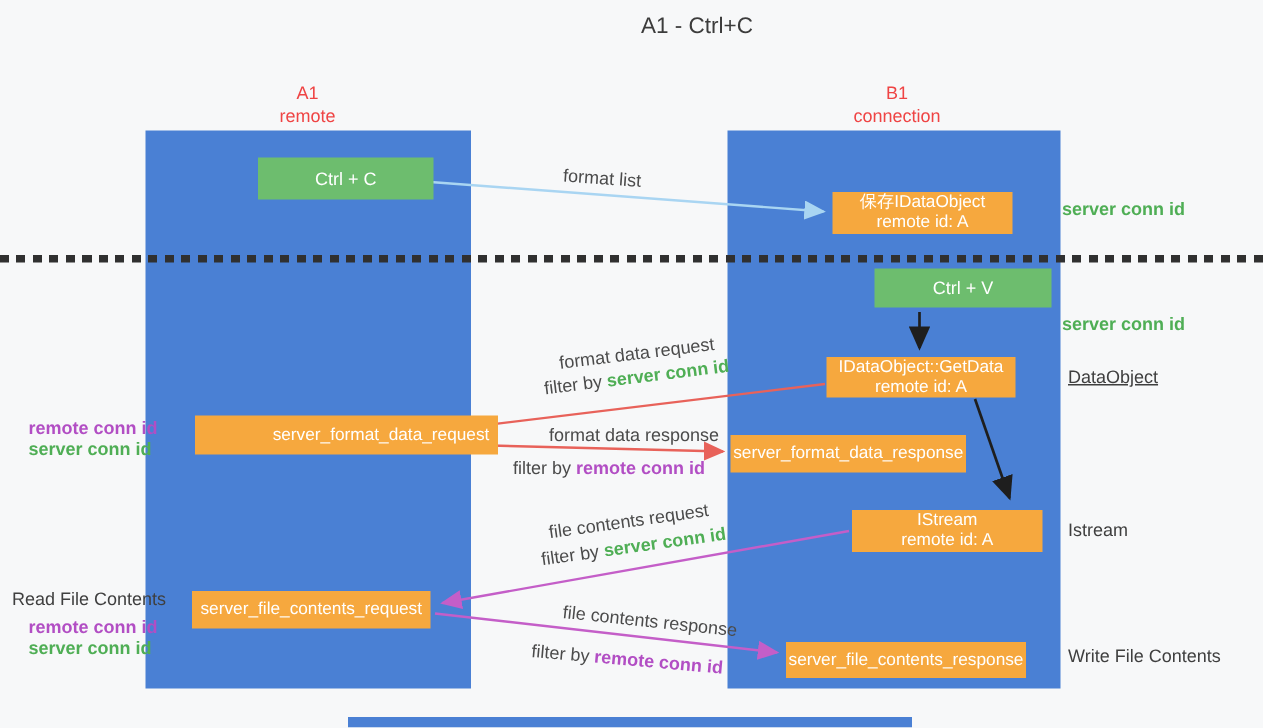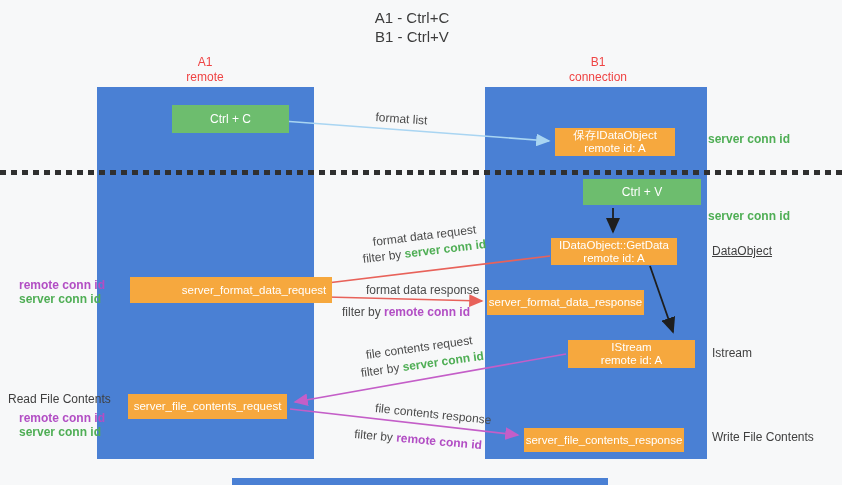--- a/index.html
+++ b/index.html
@@ -1,18 +1,18 @@
 <!DOCTYPE html>
 <html><head>
 <meta charset="utf-8">
 <style>
   html,body{margin:0;padding:0;}
   body{font-family:"Liberation Sans",sans-serif;background:#f7f8f9;}
   .canvas{position:relative;width:842px;height:485px;background:#f7f8f9;overflow:hidden;}
-  .title{position:absolute;left:322px;top:8px;width:180px;text-align:center;
+  .title{position:absolute;left:322px;top:8px;width:180px;text-align:right;
          font-size:15px;line-height:19px;color:#3c3c3c;z-index:4;}
   .col-header{position:absolute;top:55px;text-align:center;font-size:12px;line-height:15px;color:#ef4444;z-index:4;}
   .lifeline{position:absolute;top:87px;height:372px;background:#4a80d4;z-index:0;}
   .divider{position:absolute;left:0;top:170px;width:842px;height:5px;z-index:1;
            background:repeating-linear-gradient(90deg,#303030 0 6px,transparent 6px 11px);}
   .arrows{position:absolute;left:0;top:0;width:842px;height:485px;z-index:2;}
   .node{position:absolute;z-index:3;color:#ffffff;display:flex;flex-direction:column;
         align-items:center;justify-content:center;text-align:center;white-space:nowrap;}
   .node.green{background:#6dbd6e;font-size:12px;}
   .node.orange{background:#f6a83e;font-size:11.5px;line-height:13px;}
@@ -24,21 +24,20 @@
   .pair{line-height:14px;font-weight:bold;}
   .bottom-bar{position:absolute;left:232px;top:478px;width:376px;height:7px;background:#4a80d4;z-index:0;}
 </style>
 </head>
 <body>
 
 <div class="canvas">
 
   <div class="title">
     <div>A1 - Ctrl+C</div>
-    <div>B1 - Ctrl+V</div>
   </div>
 
   <div class="col-header" style="left:155px;width:100px;">
     <div>A1</div>
     <div>remote</div>
   </div>
   <div class="col-header" style="left:548px;width:100px;">
     <div>B1</div>
     <div>connection</div>
   </div>

